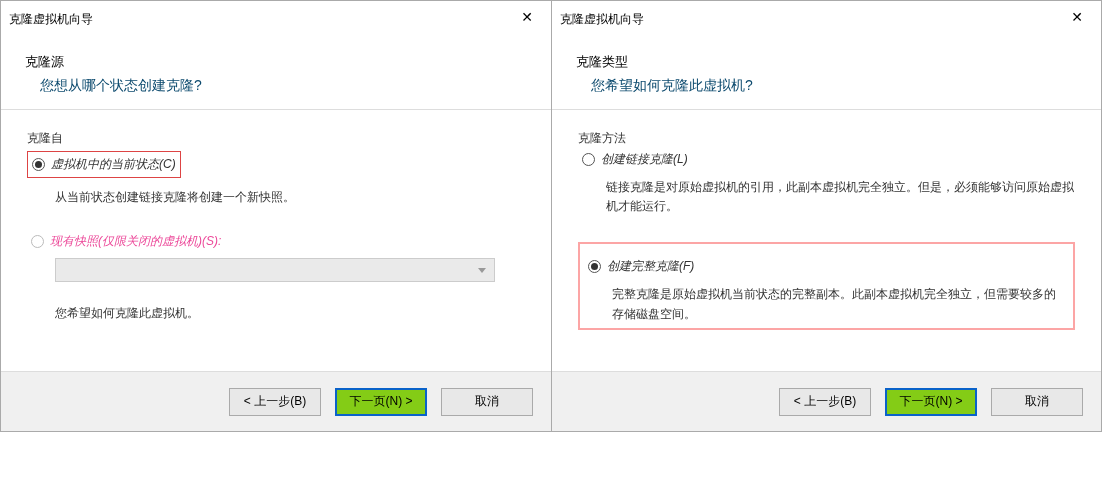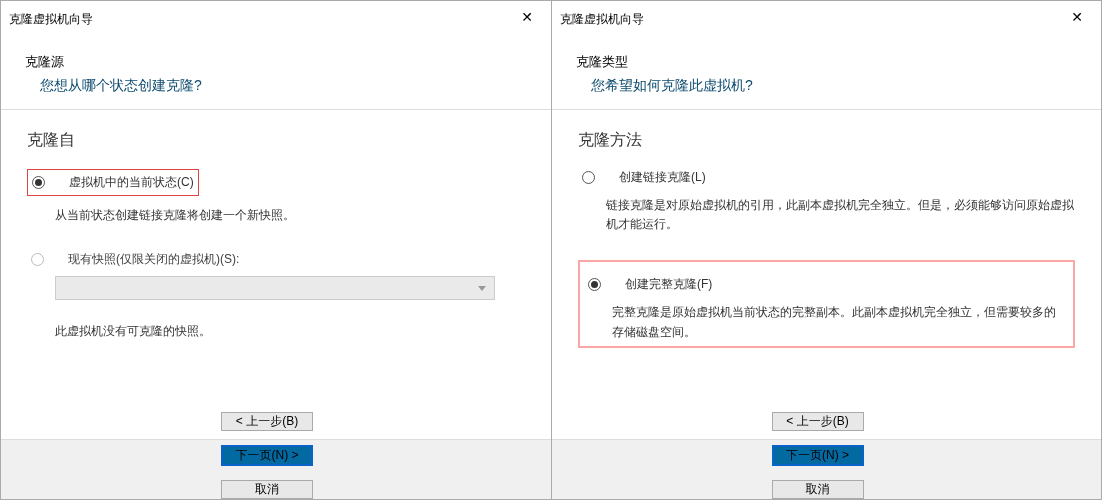--- a/index.html
+++ b/index.html
@@ -9,21 +9,21 @@
       font-family: "Microsoft YaHei", "Segoe UI", Tahoma, sans-serif;
       font-size: 12px;
       background: #fff;
       width: 1103px;
       height: 500px;
       display: flex;
     }
     .dialog {
       position: relative;
       width: 551px;
-      height: 500px;
+      height: 432px;
       border: 1px solid #aaa;
       background: #fff;
       display: flex;
       flex-direction: column;
     }
     .dialog.left { border-right: none; }
     .titlebar {
       display: flex;
       align-items: center;
       justify-content: space-between;
@@ -59,28 +59,29 @@
       height: 1px;
       background: #ddd;
     }
     .body {
       flex: 1;
       padding: 20px 26px 0 26px;
       color: #333;
       position: relative;
     }
     .group-label {
-      font-size: 16px;
-      margin-bottom: 18px;
+      font-size: 12px;
+      margin-bottom: 4px;
     }
     .radio-row {
       display: flex;
       align-items: center;
-      gap: 24px;
+      gap: 6px;
       margin-left: 4px;
+      font-style: italic;
     }
     .radio {
       width: 13px;
       height: 13px;
       border-radius: 50%;
       border: 1px solid #555;
       display: flex;
       align-items: center;
       justify-content: center;
       flex-shrink: 0;
@@ -88,21 +89,21 @@
     .radio.checked::after {
       content: "";
       width: 7px;
       height: 7px;
       background: #333;
       border-radius: 50%;
       display: block;
     }
     .radio.disabled { border-color: #bbb; }
     .radio-label { font-size: 12px; }
-    .radio-label.disabled { color: #404040; }
+    .radio-label.disabled { color: #ec4899; }
     .desc {
       margin: 10px 0 0 28px;
       font-size: 12px;
       color: #333;
       line-height: 1.6;
     }
     .highlight-box {
       border: 1px solid #d44;
       padding: 4px 4px 4px 0;
       display: inline-block;
@@ -133,36 +134,35 @@
     .section { margin-bottom: 26px; }
     .footer {
       height: 60px;
       border-top: 1px solid #ddd;
       background: #f0f0f0;
       display: flex;
       justify-content: flex-end;
       align-items: center;
       gap: 14px;
       padding-right: 18px;
-      flex-direction: column;
     }
     .btn {
       min-width: 92px;
       height: 28px;
       border: 1px solid #aaa;
       background: #e8e8e8;
       font-size: 12px;
       display: flex;
       align-items: center;
       justify-content: center;
       cursor: pointer;
     }
     .btn.default {
       border: 2px solid #0a62c9;
-      background: #0369a1;
+      background: #84cc16;
     }
   </style>
 </head>
 <body>
 
 <div class="dialog left">
   <div class="titlebar">
     <span class="title">克隆虚拟机向导</span>
     <div class="close-btn">
       <span>✕</span>
@@ -185,21 +185,21 @@
       </div>
       <div class="desc">从当前状态创建链接克隆将创建一个新快照。</div>
     </div>
 
     <div class="section">
       <div class="radio-row">
         <div class="radio disabled"></div>
         <span class="radio-label disabled">现有快照(仅限关闭的虚拟机)(S):</span>
       </div>
       <div class="dropdown-disabled"></div>
-      <div class="desc" style="margin-top:22px;">此虚拟机没有可克隆的快照。</div>
+      <div class="desc" style="margin-top:22px;">您希望如何克隆此虚拟机。</div>
     </div>
   </div>
   <div class="footer">
     <div class="btn">&lt; 上一步(B)</div>
     <div class="btn default">下一页(N) &gt;</div>
     <div class="btn">取消</div>
   </div>
 </div>
 
 <div class="dialog">

